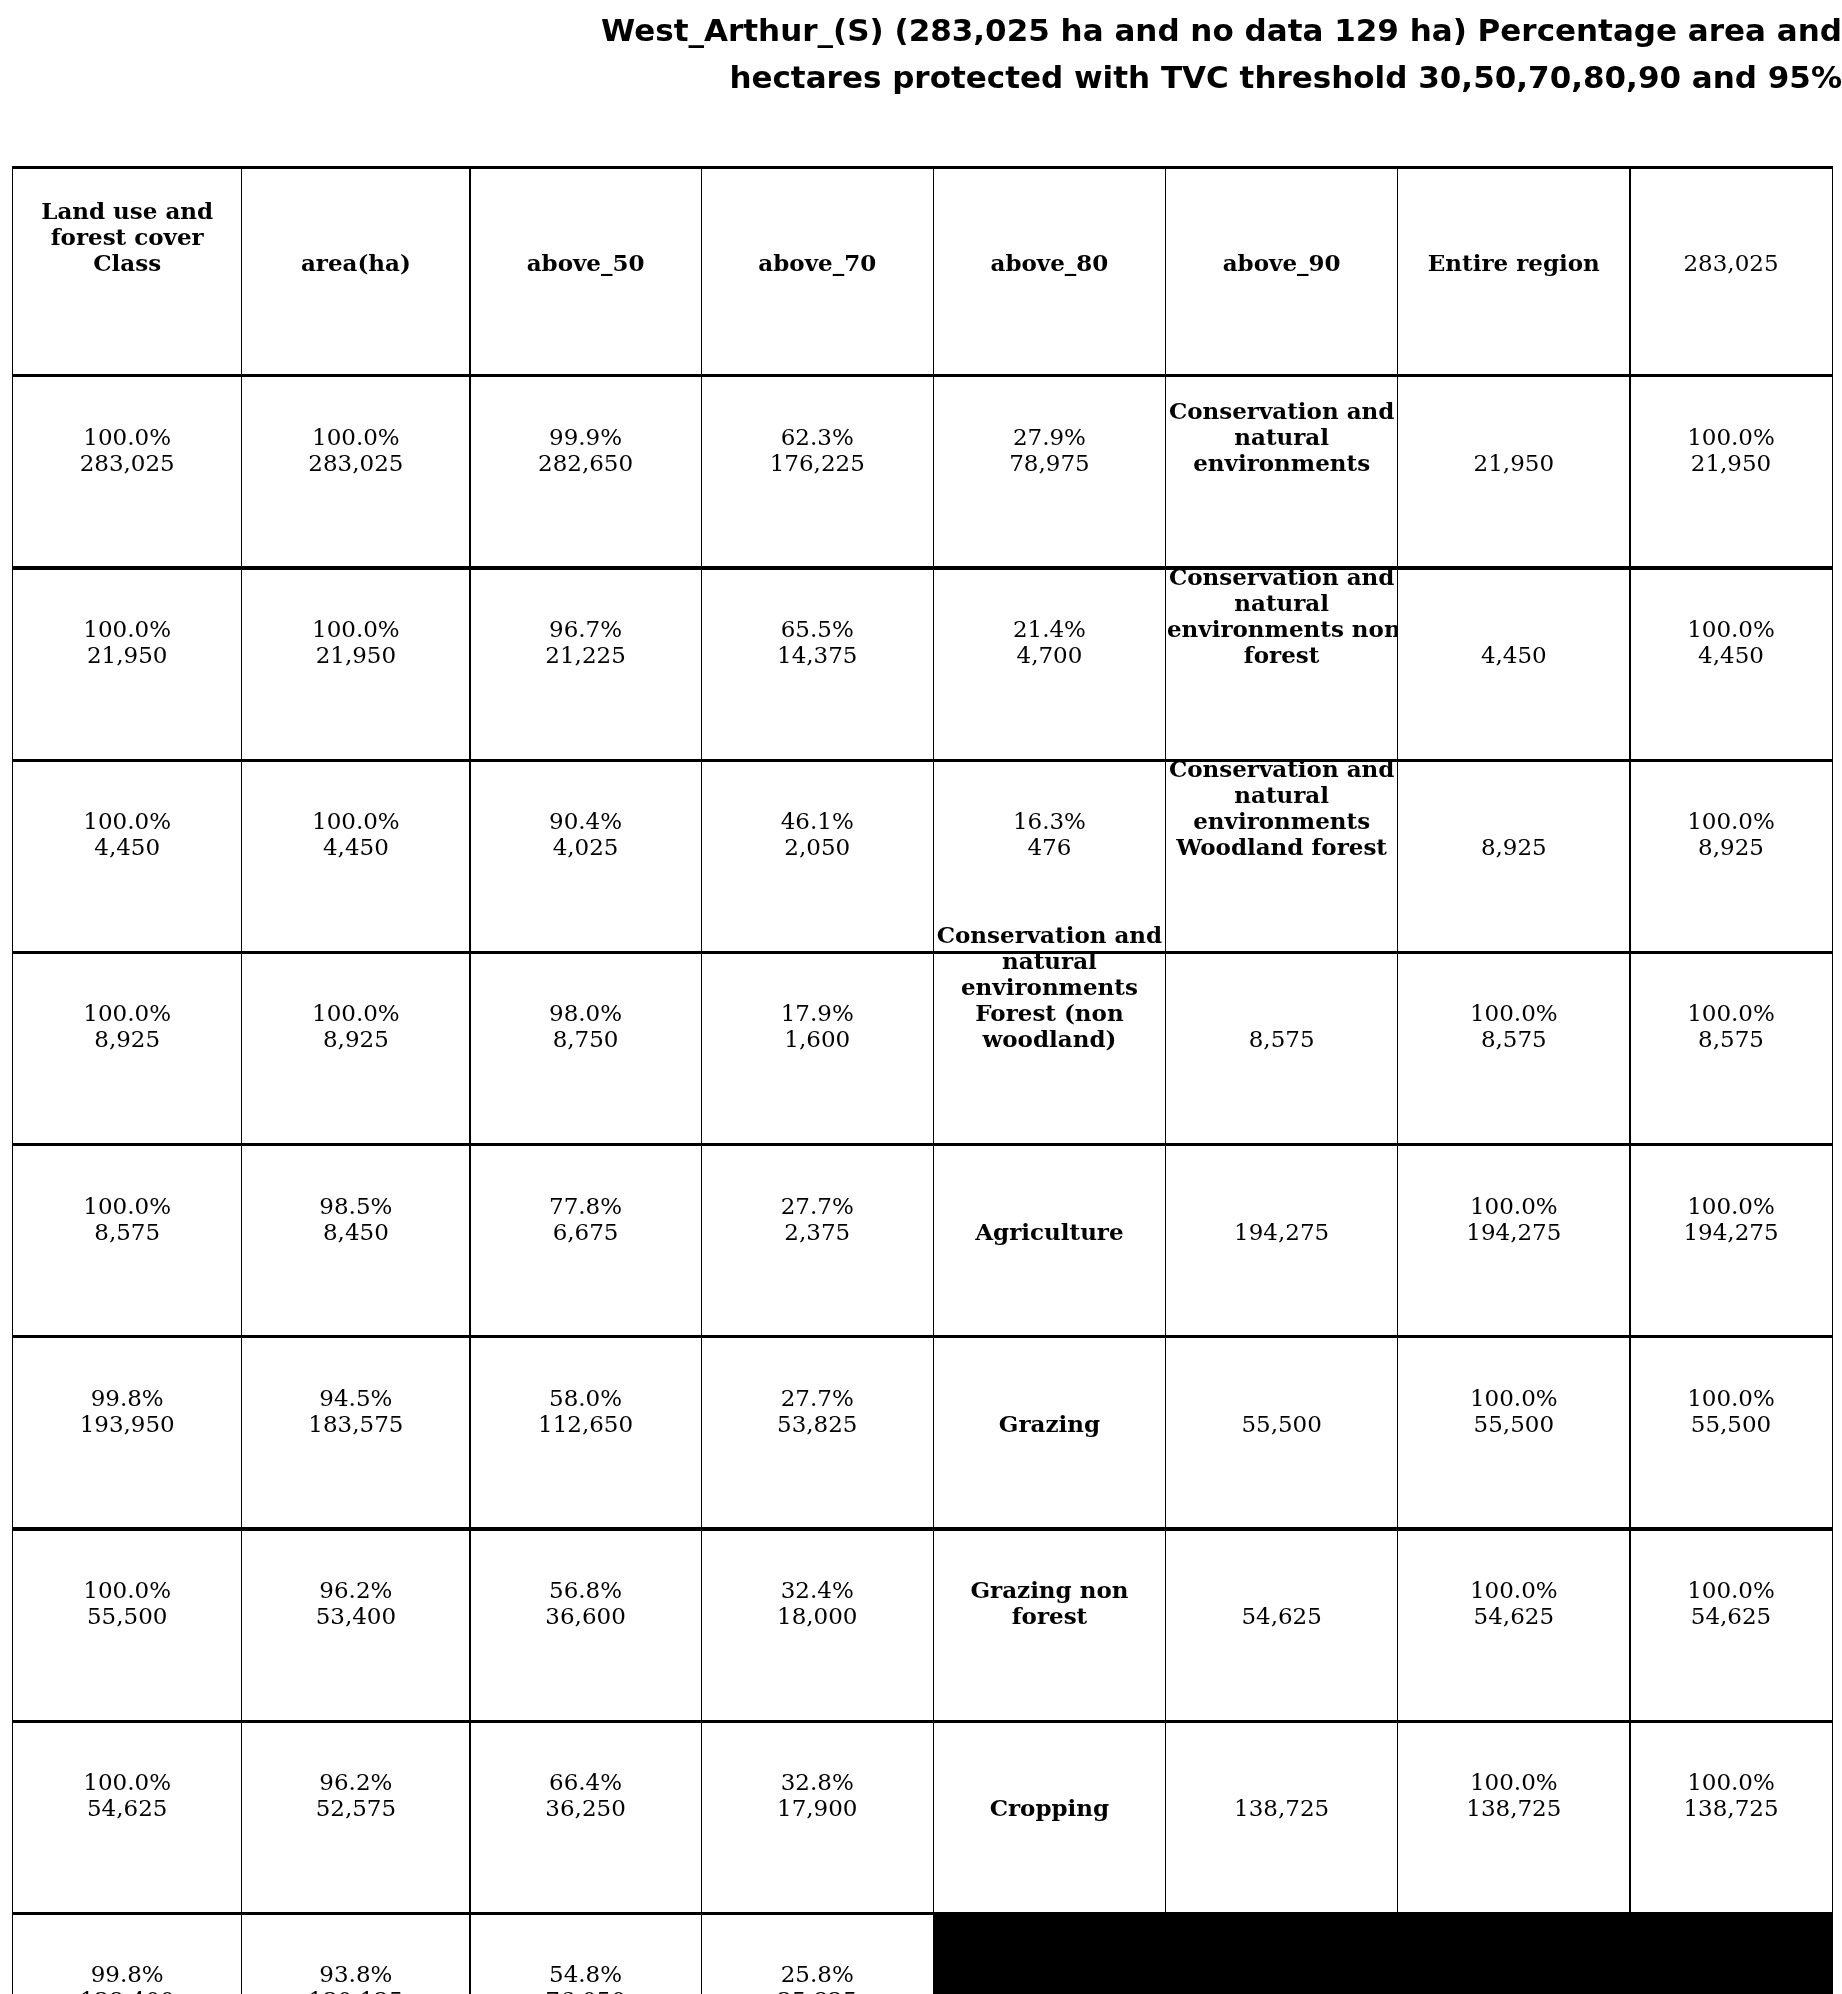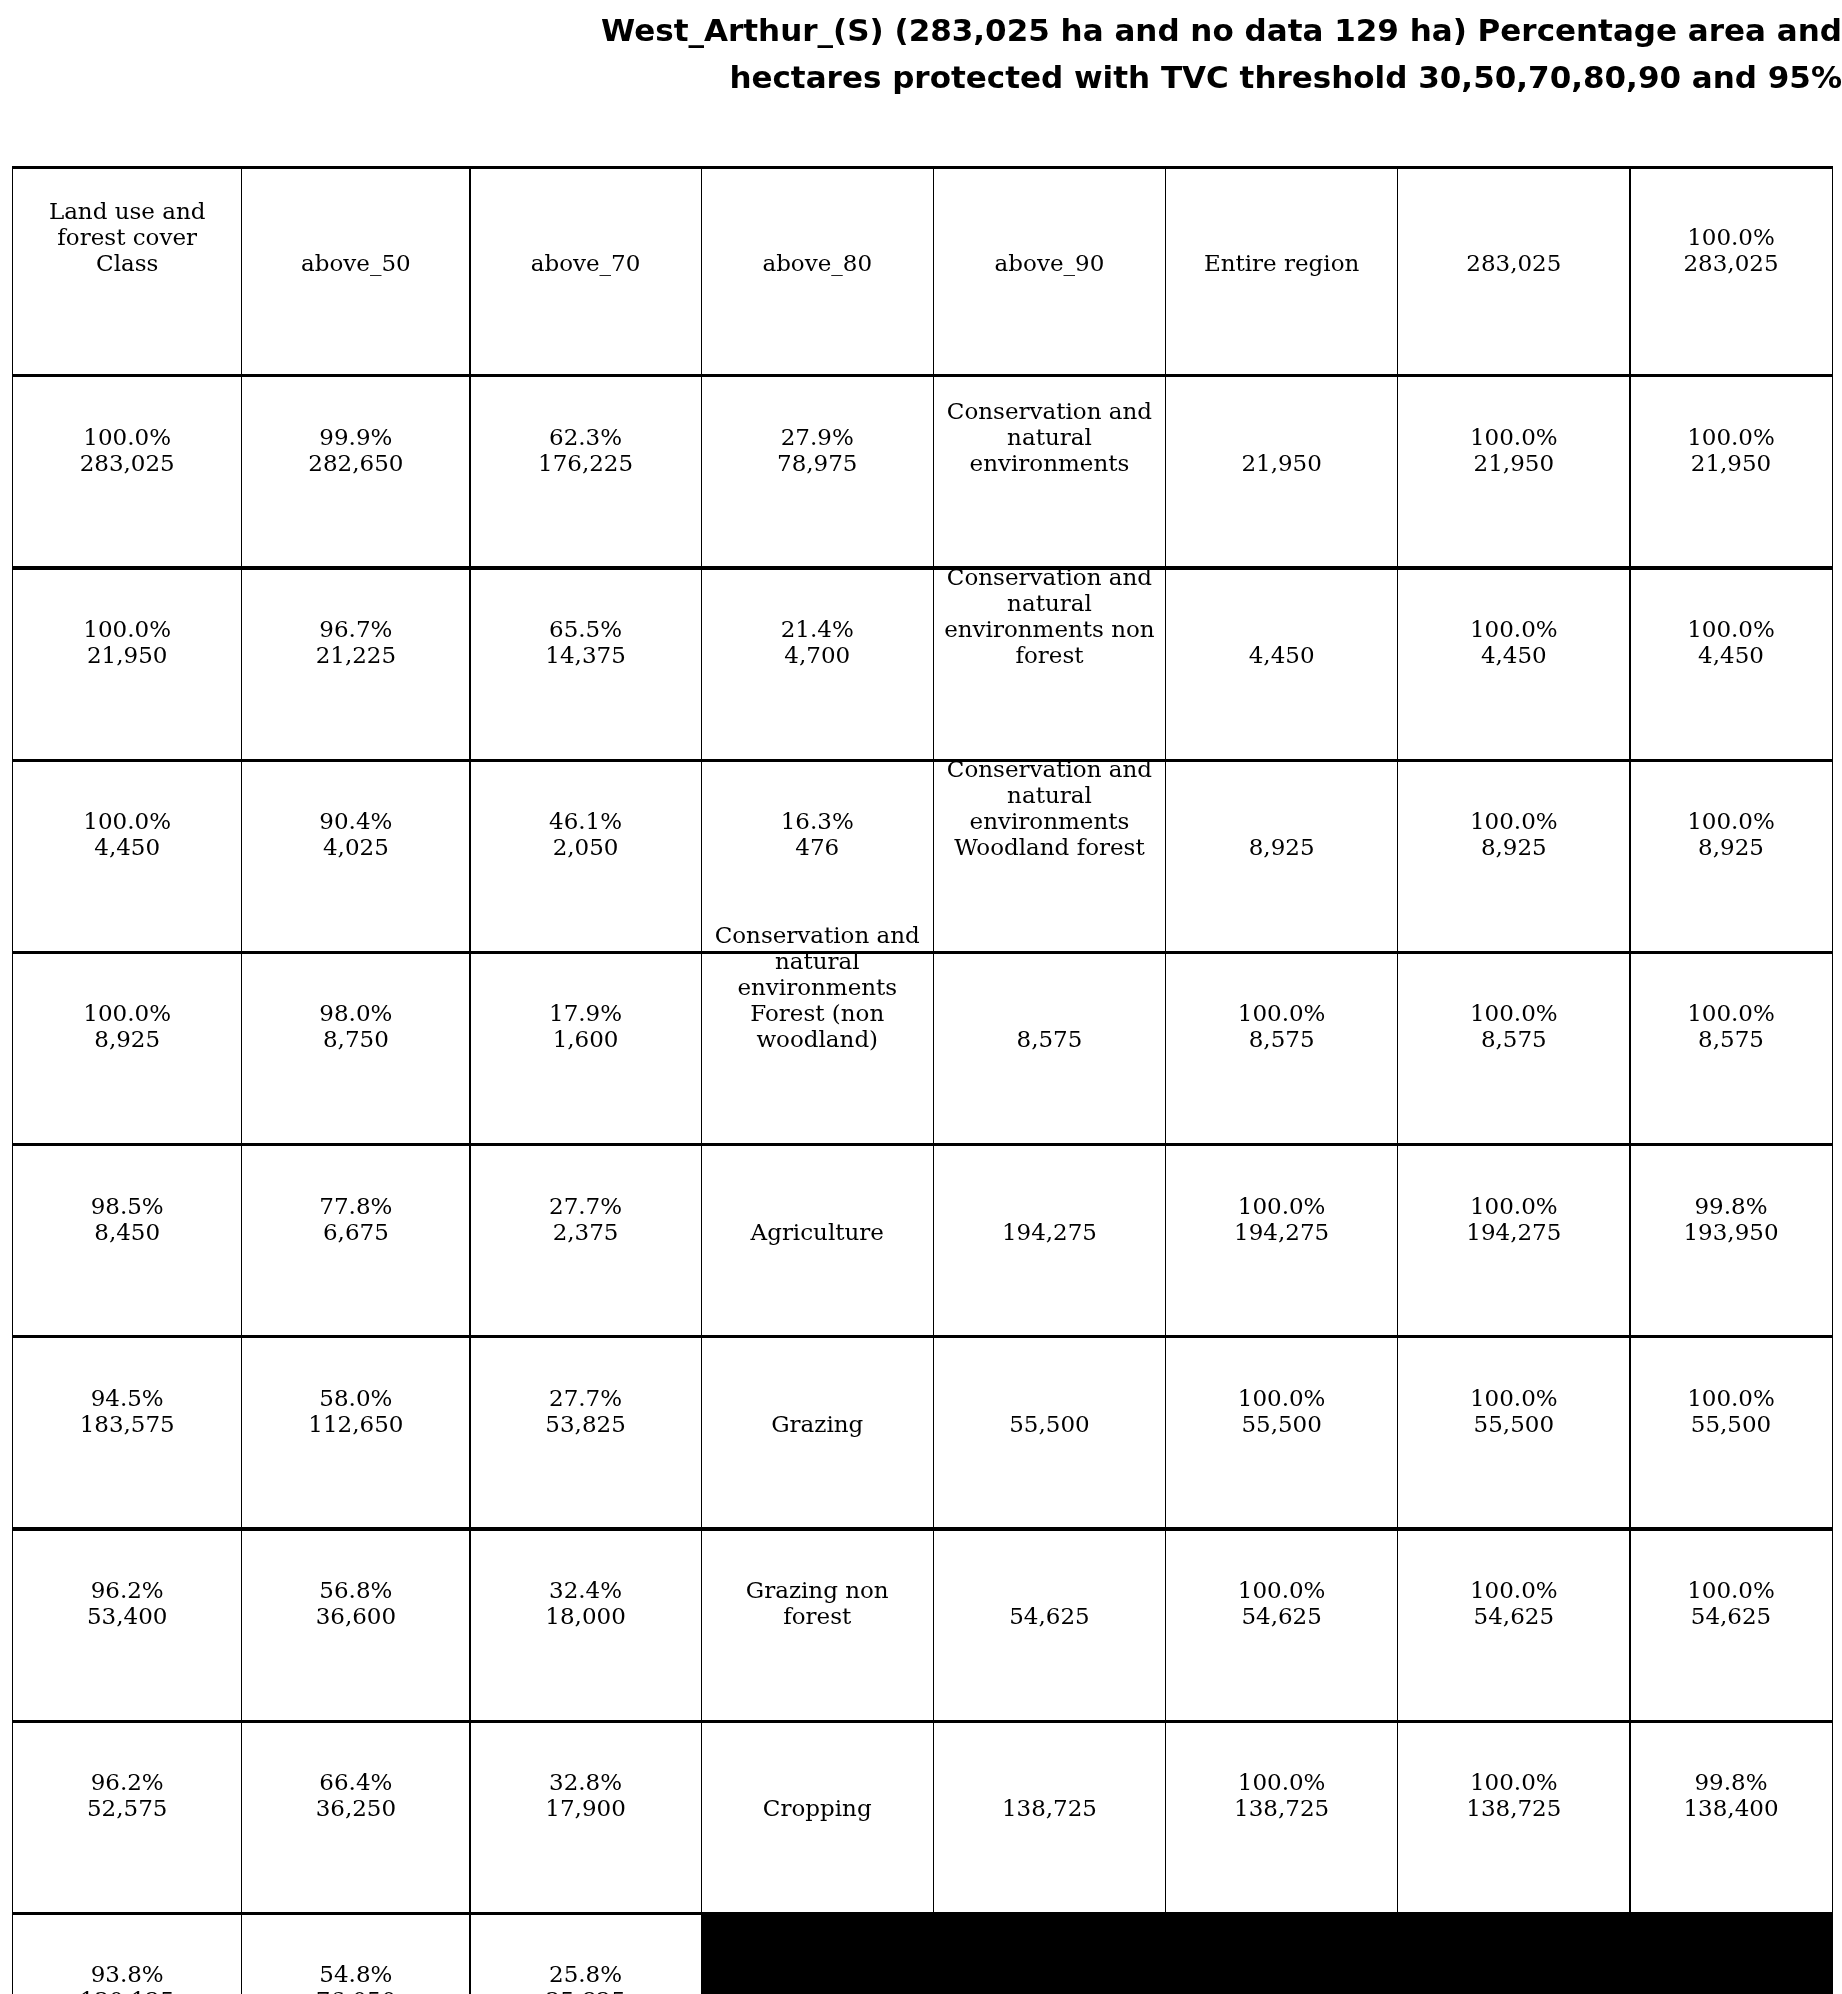--- a/index.html
+++ b/index.html
@@ -10,38 +10,43 @@
          font-family:"DejaVu Sans", sans-serif;font-weight:bold;
          font-size:31px;line-height:47px;}
   
   .tbl{position:absolute;left:12px;top:166px;background:#000;
        display:grid;padding:3.2px 1.2px;column-gap:1.2px;row-gap:3.2px;
        grid-template-columns:228px 227px 230px 231px 231px 231px 231px 201px;
        grid-template-rows:205px repeat(10,189px);}
   .cell{background:#fff;position:relative;}
   .cb{position:absolute;left:0.8px;right:0.8px;bottom:calc(50% - 4px);text-align:center;}
   .ln{font-family:"DejaVu Serif", serif;font-size:23px;line-height:26px;white-space:nowrap;}
-  .b{font-weight:normal;}
+  .b{font-weight:bold;}
 </style>
 </head>
 <body>
 
 <div class="page">
 
   <div class="title">
     <div>West_Arthur_(S) (283,025 ha and no data 129 ha) Percentage area and</div>
     <div>hectares protected with TVC threshold 30,50,70,80,90 and 95%</div>
   </div>
 
   <div class="tbl" id="table-grid">
       <div class="cell">
         <div class="cb">
           <div class="ln b">Land use and</div>
           <div class="ln b">forest cover</div>
           <div class="ln b">Class</div>
+        </div>
+      </div>
+      <div class="cell">
+        <div class="cb">
+          <div class="ln b">area(ha)</div>
         </div>
       </div>
       <div class="cell">
         <div class="cb">
           <div class="ln b">above_50</div>
         </div>
       </div>
       <div class="cell">
         <div class="cb">
           <div class="ln b">above_70</div>

